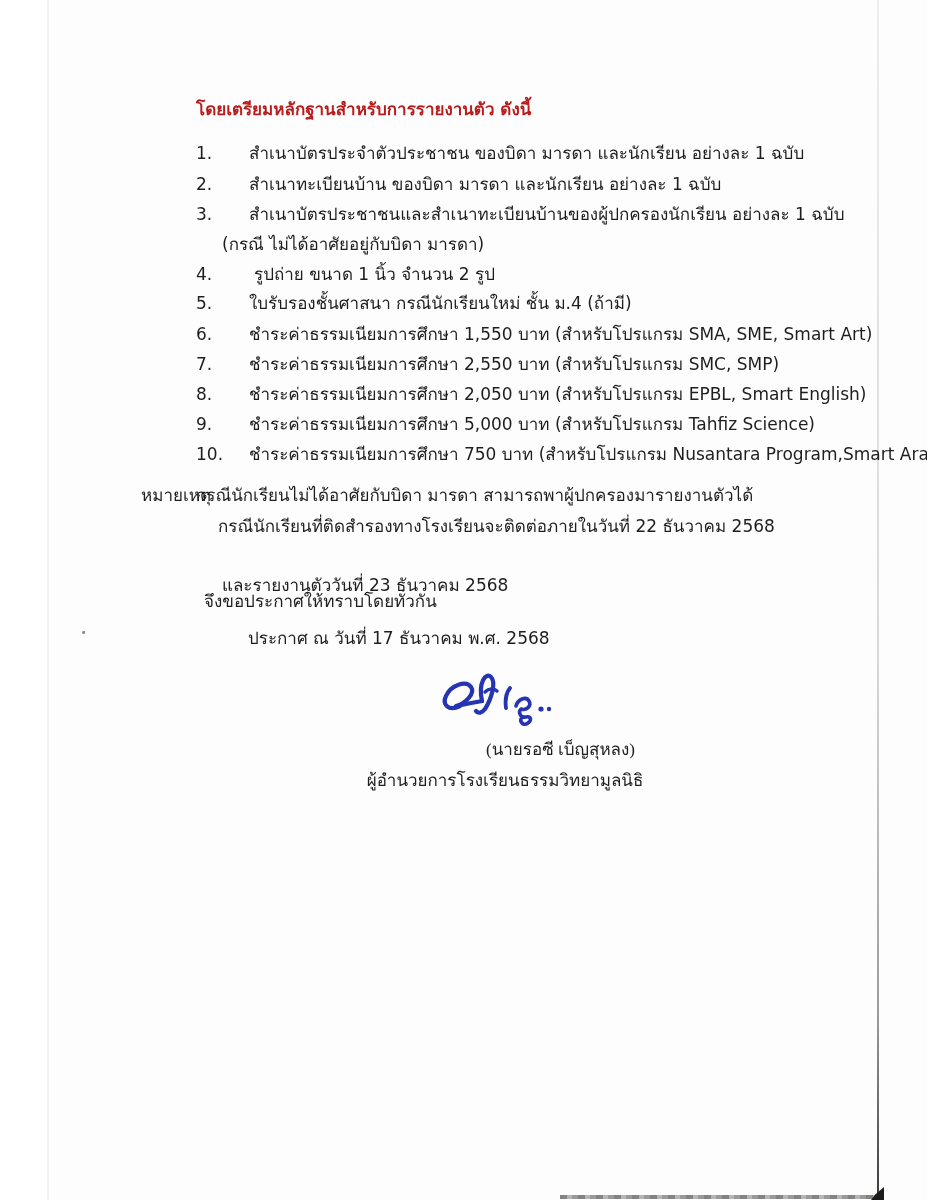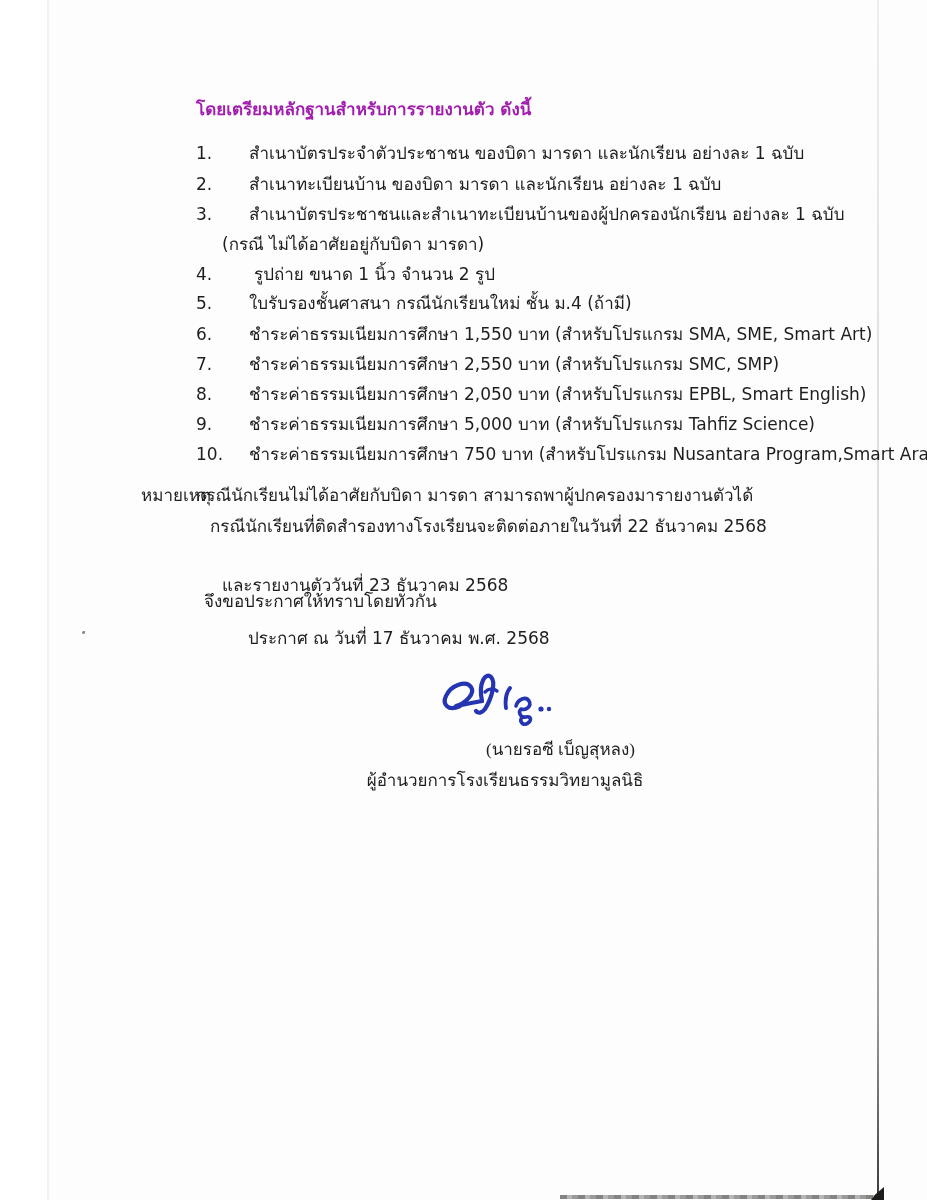--- a/index.html
+++ b/index.html
@@ -51,21 +51,21 @@
   .speck {
     position: absolute; left: 82px; top: 631px;
     width: 3px; height: 3px;
     background: #8a8a88;
     border-radius: 50% 0 50% 50%;
   }
 
   .doc-title {
     position: absolute; left: 196px; top: 96px;
     font-weight: bold;
-    color: #a21caf;
+    color: #b91c1c;
   }
 
   .row {
     position: absolute; left: 196px;
     display: flex;
     white-space: nowrap;
   }
   .row .num {
     width: 26px;
     flex: 0 0 26px;
@@ -75,21 +75,21 @@
   .note-row {
     position: absolute; left: 222px;
     white-space: nowrap;
   }
 
   .remark-label {
     position: absolute; left: 141px; top: 482px;
     white-space: nowrap;
   }
   .remark-line1 { position: absolute; left: 196px; top: 482px; white-space: nowrap; }
-  .remark-line2 { position: absolute; left: 210px; top: 513px; white-space: nowrap; }
+  .remark-line2 { position: absolute; left: 218px; top: 513px; white-space: nowrap; }
   .remark-line3 { position: absolute; left: 222px; top: 572px; white-space: nowrap; }
 
   .closing-line { position: absolute; left: 204px; top: 588px; white-space: nowrap; }
   .date-line    { position: absolute; left: 248px; top: 625px; white-space: nowrap; }
 
   .signature-wrap {
     position: absolute; left: 438px; top: 668px;
     width: 130px; height: 64px;
   }
   .signer-name {

